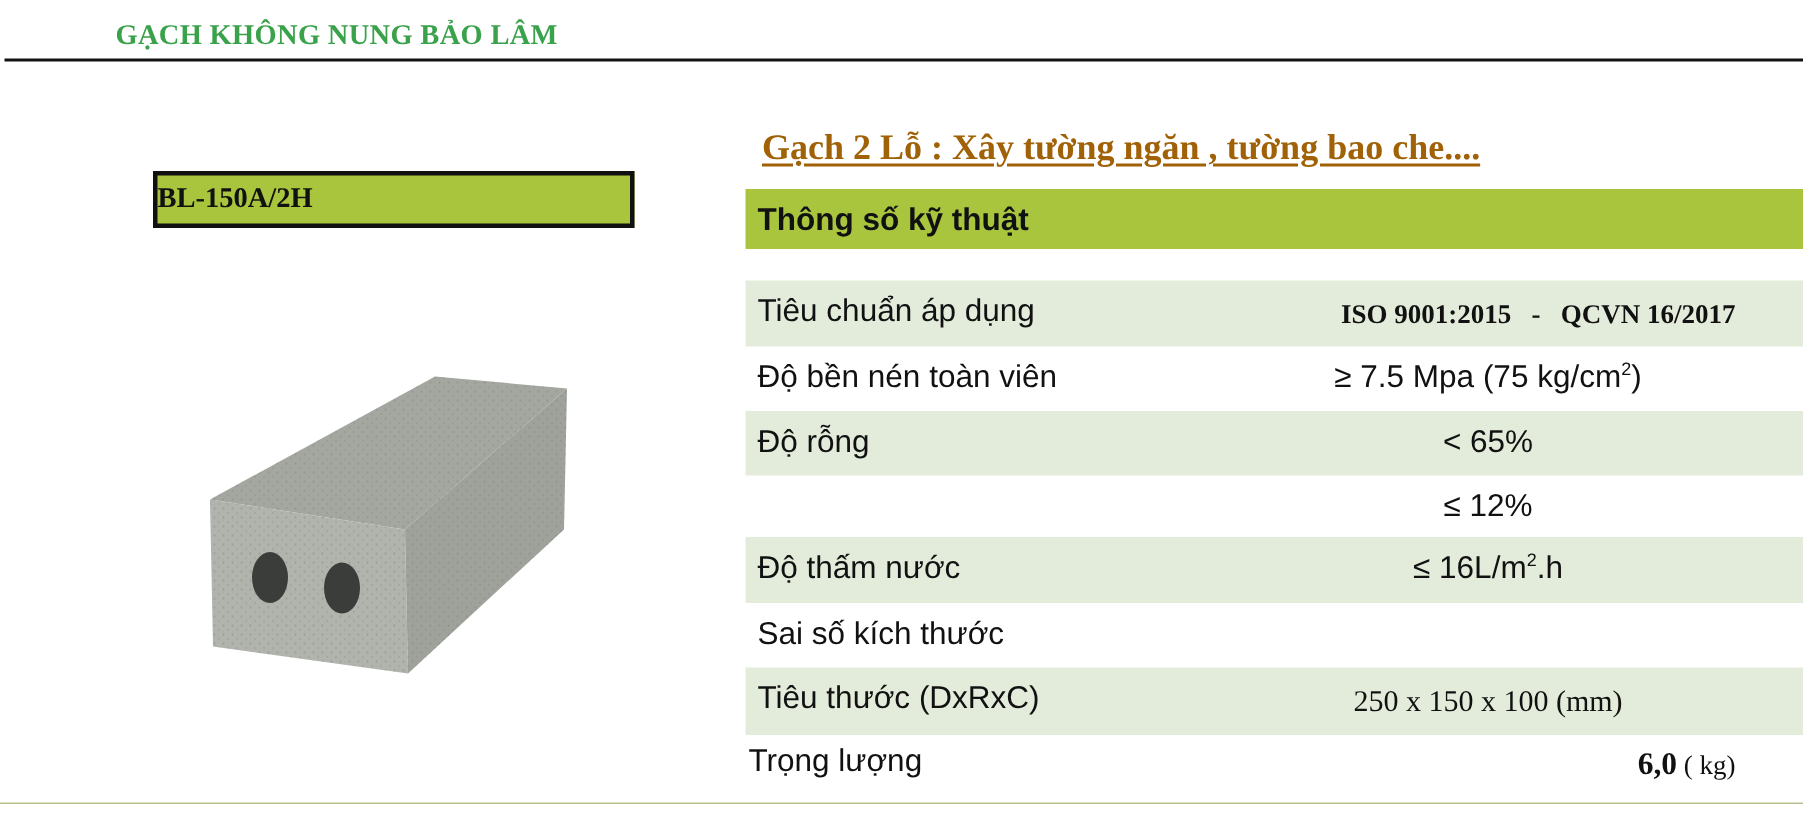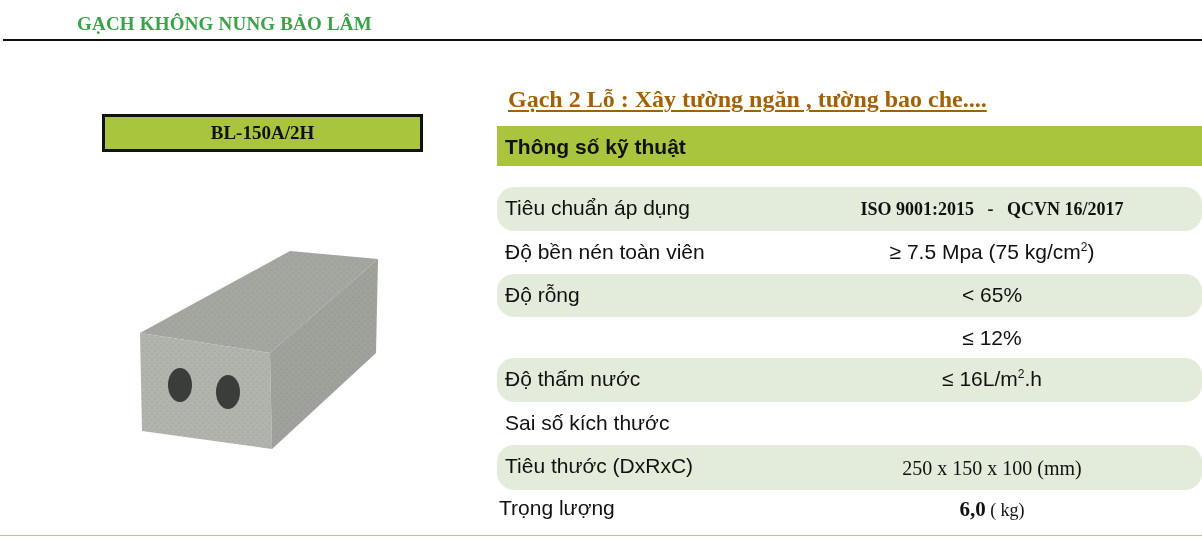--- a/index.html
+++ b/index.html
@@ -1,30 +1,30 @@
 <!DOCTYPE html>
 <html><head>
 <meta charset="utf-8">
 <style>
   html,body{margin:0;padding:0;background:#fff;}
   body{width:1202px;height:550px;position:relative;overflow:hidden;font-family:"Liberation Sans",sans-serif;}
   .brand{position:absolute;left:77px;top:13px;font-family:"Liberation Serif",serif;font-weight:bold;font-size:19px;color:#3aa24a;letter-spacing:0.2px;text-align:right;}
   .topline{position:absolute;left:3px;top:39px;width:1199px;height:2px;background:#111;}
-  .code-box{position:absolute;left:102px;top:114px;width:321px;height:38px;background:#a9c53e;border:3px solid #111;box-sizing:border-box;display:flex;align-items:center;justify-content:center;font-family:"Liberation Serif",serif;font-weight:bold;font-size:19px;color:#111;}
+  .code-box{position:absolute;left:102px;top:114px;width:321px;height:38px;background:#a9c53e;border:3px solid #111;box-sizing:border-box;display:flex;align-items:center;justify-content:flex-start;font-family:"Liberation Serif",serif;font-weight:bold;font-size:19px;color:#111;}
   .brick{position:absolute;left:130px;top:235px;width:260px;height:220px;}
   .title{position:absolute;left:508px;top:86px;font-family:"Liberation Serif",serif;font-weight:bold;font-size:24px;color:#a16207;text-decoration:underline;text-underline-offset:3px;text-decoration-thickness:2px;white-space:nowrap;}
   .spec-header{position:absolute;left:497px;top:126px;width:705px;height:40px;background:#a9c53e;}
   .spec-header span{position:absolute;left:8px;top:9px;font-weight:bold;font-size:21px;color:#111;}
   .rows{position:absolute;left:497px;top:187px;width:705px;}
-  .row{position:relative;height:43px;border-radius:17px;}
+  .row{position:relative;height:43px;}
   .row.shade{background:#e3ecda;}
   .row .label{position:absolute;left:8px;top:9px;font-size:21px;color:#111;white-space:nowrap;}
   .row .value{position:absolute;left:330px;width:330px;top:9px;text-align:center;font-size:21px;color:#111;white-space:nowrap;}
   .row .value.serif{font-family:"Liberation Serif",serif;font-size:18px;top:12px;}
-  .row .value.serif.bold{font-weight:bold;}
+  .row .value.serif.bold{font-weight:bold;text-align:right;}
   .row .value sup{font-size:12px;vertical-align:super;line-height:0;}
   .kg{font-weight:normal;font-size:18px;}
   .bottomline{position:absolute;left:0;top:535px;width:1202px;height:1px;background:#b8c48f;}
 </style>
 </head>
 <body>
 
 <div class="brand">GẠCH KHÔNG NUNG BẢO LÂM</div>
 <div class="topline"></div>
 

